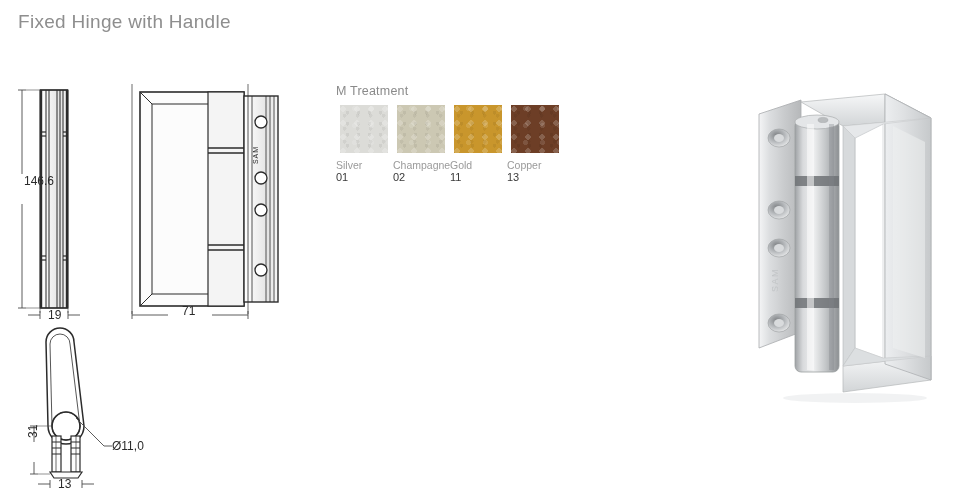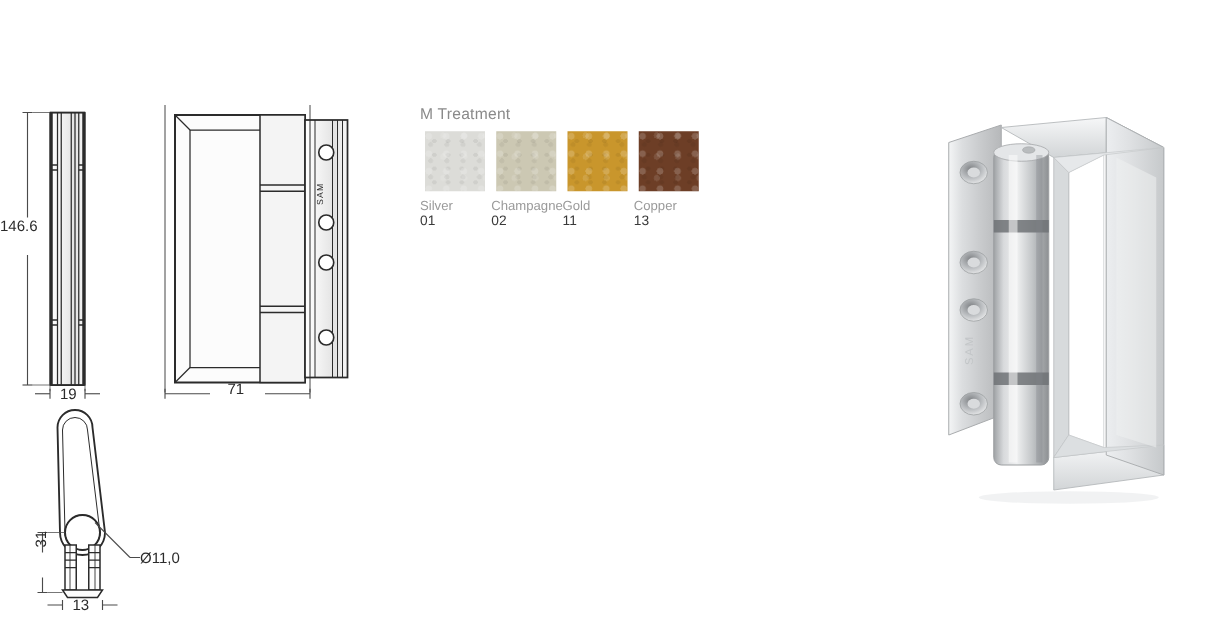--- a/index.html
+++ b/index.html
@@ -87,20 +87,21 @@
     line-height: 13px;
   }
 
   
   #photo { position: absolute; left: 735px; top: 80px; width: 241px; height: 340px; }
 </style>
 </head>
 <body>
 
 <div id="header">
+  <div id="product-title">Fixed Hinge with Handle</div>
 </div>
 
 <div id="drawings">
 
   <svg width="300" height="431" viewBox="0 0 300 431">
     <defs>
       <linearGradient id="metalV" x1="0" y1="0" x2="1" y2="0">
         <stop offset="0%" stop-color="#ffffff"></stop>
         <stop offset="35%" stop-color="#f2f2f2"></stop>
         <stop offset="70%" stop-color="#e2e2e2"></stop>
@@ -241,21 +242,21 @@
       <line x1="82" y1="410" x2="82" y2="418"></line>
     </g>
 
     <g stroke="#4a4a4a" stroke-width=".9">
       <line x1="76" y1="348" x2="104" y2="376"></line>
       <line x1="104" y1="376" x2="112" y2="376"></line>
     </g>
   </svg>
 
   
-  <div class="dim-text" style="left:0; top:104px;text-align:right;">146.6</div>
+  <div class="dim-text" style="left:24px; top:104px;text-align:right;">146.6</div>
   <div class="dim-text" style="left:48px; top:238px;">19</div>
   <div class="dim-text" style="left:182px; top:234px;">71</div>
   <div class="dim-text" style="left:26px; top:368px; transform:rotate(-90deg); transform-origin:left top;">31</div>
   <div class="dim-text" style="left:58px; top:407px;">13</div>
   <div class="dim-text" style="left:112px; top:369px;">Ø11,0</div>
 </div>
 
 <div id="swatch-area">
 
   <div class="swatch-group">

